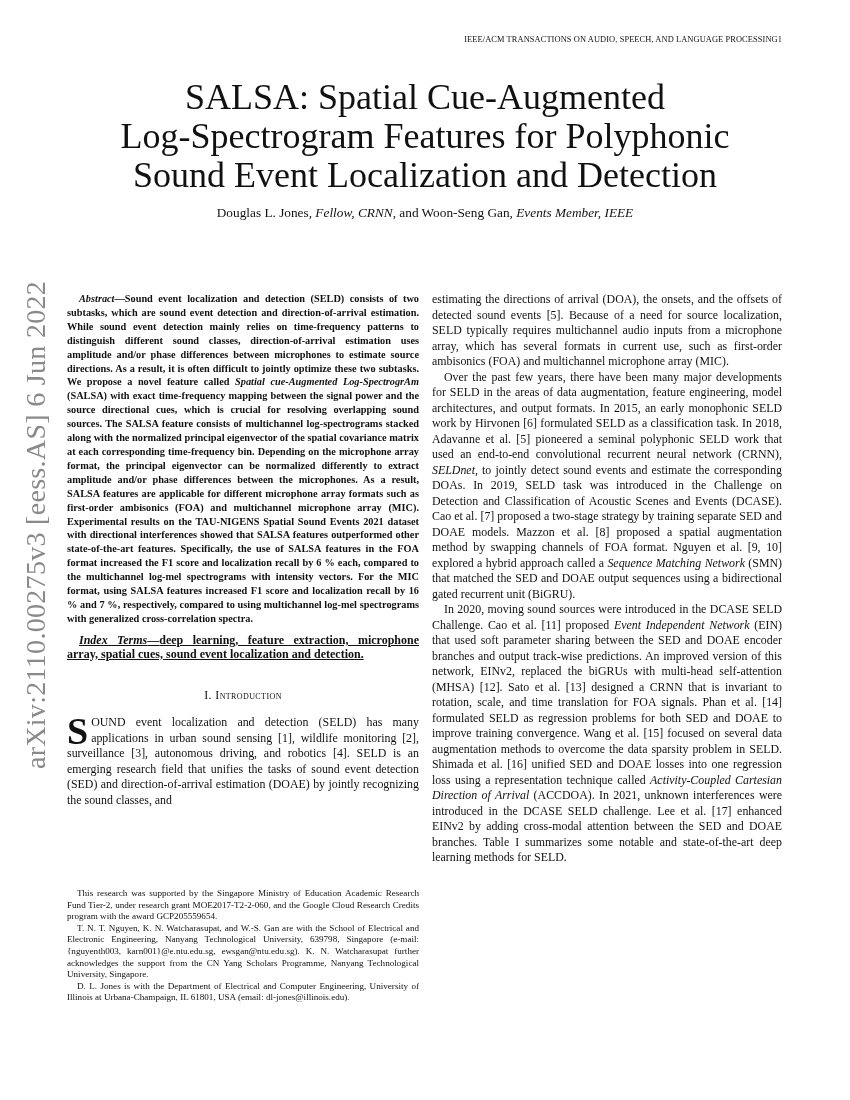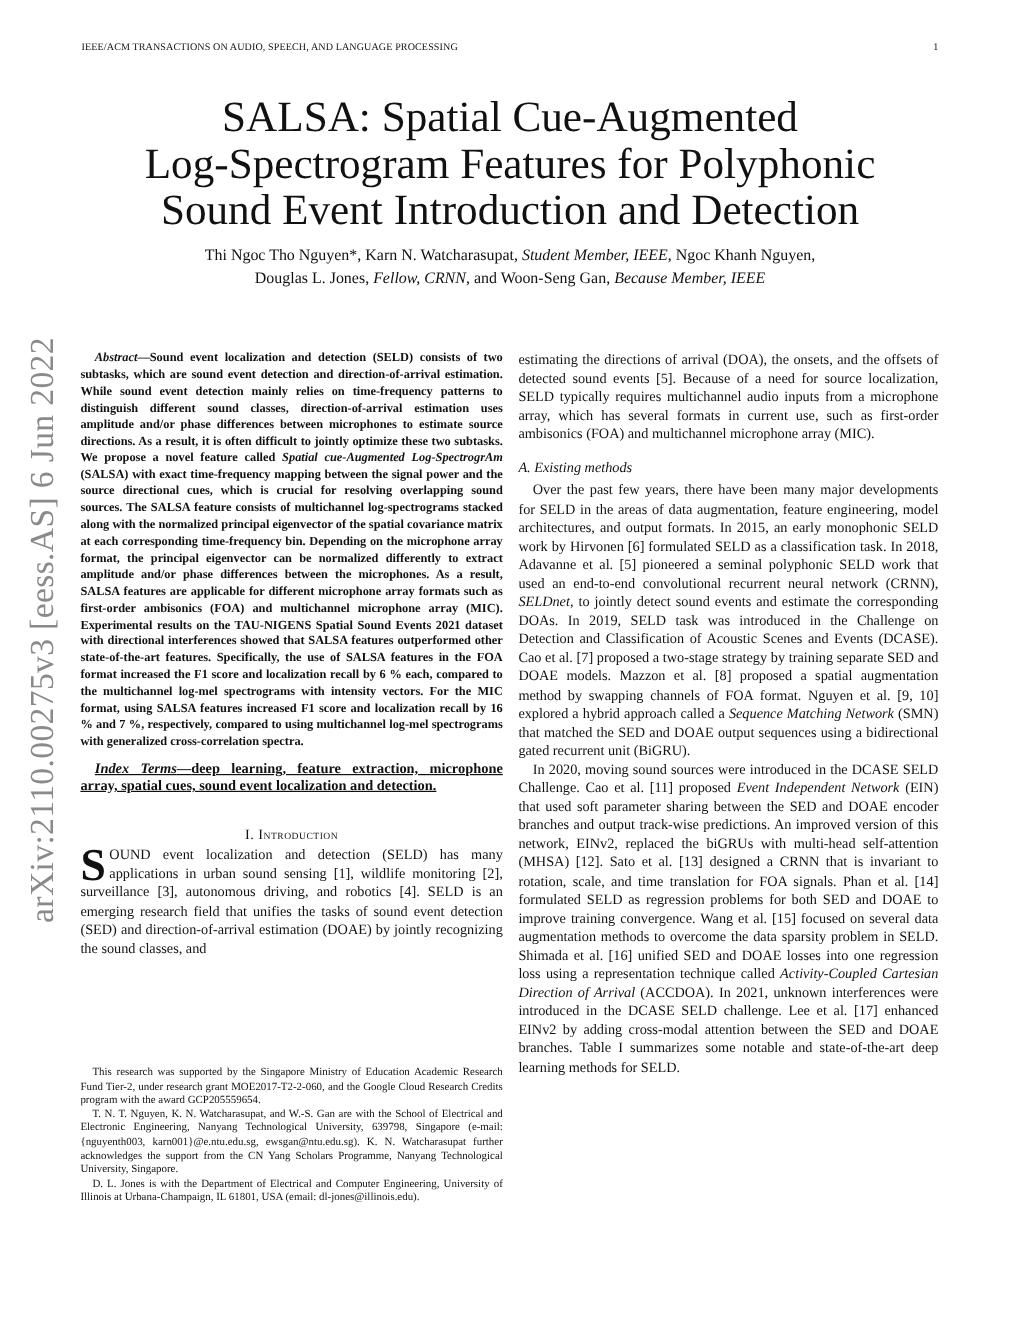--- a/index.html
+++ b/index.html
@@ -1,36 +1,36 @@
 <!DOCTYPE html>
 <html><head>
 <meta charset="utf-8">
 <style>
   html, body { margin: 0; padding: 0; background: #ffffff; }
   body { width: 850px; height: 1100px; position: relative; overflow: hidden;
          font-family: "Liberation Serif", "DejaVu Serif", serif; color: #111; }
   .running-head { position: absolute; top: 35px; left: 68px; right: 68px;
-                  font-size: 8.4px; letter-spacing: 0.1px; display: flex; justify-content: space-between; }
+                  font-size: 8.4px; letter-spacing: 0.1px; display: flex; justify-content: flex-end; }
   .title { position: absolute; top: 78px; left: 0; width: 850px; text-align: center;
            font-size: 36px; line-height: 39px; }
   .title div { white-space: nowrap; }
   .authors { position: absolute; top: 203px; left: 0; width: 850px; text-align: center;
              font-size: 13.3px; line-height: 19px; }
   .authors i { font-style: italic; }
   .stamp { position: absolute; left: 14px; top: 290px; width: 44px; height: 470px; }
   .stamp span { position: absolute; left: 50%; top: 50%; transform: translate(-50%, -50%) rotate(-90deg);
                 white-space: nowrap; font-size: 28px; color: #8a8a8a; letter-spacing: 0.3px; }
   .col { position: absolute; width: 352px; font-size: 11.9px; line-height: 15.5px; text-align: justify; }
   .col-left { left: 67px; top: 292px; }
   .col-right { left: 432px; top: 292px; width: 350px; }
   .abstract { font-weight: bold; font-size: 10.3px; line-height: 13.9px; text-indent: 12px; margin: 0; }
   .abstract i { font-weight: bold; font-style: italic; }
   .index-terms { font-weight: bold; font-size: 12px; line-height: 13.9px; text-indent: 12px; margin: 8px 0 0 0; text-decoration: underline; }
   .index-terms i { font-style: italic; }
-  .section-heading { text-align: center; font-size: 11.9px; margin: 26px 0 2px 0; letter-spacing: 0.4px; font-family: Liberation Serif, serif; }
+  .section-heading { text-align: center; font-size: 11.9px; margin: 26px 0 12px 0; letter-spacing: 0.4px; font-family: Liberation Serif, serif; }
   .section-heading .sc { font-variant: small-caps; }
   .intro { margin: 0; }
   .dropcap { float: left; font-size: 38px; line-height: 30px; font-weight: bold; margin: 1px 3px 0 0; }
   .footnotes { position: absolute; left: 67px; top: 888px; width: 352px; font-size: 9.1px; line-height: 11.6px; text-align: justify; }
   .footnotes p { margin: 0; text-indent: 10px; }
   .para { margin: 0; text-indent: 12px; }
   .para.noindent { text-indent: 0; }
   .subsection { font-style: italic; margin: 12px 0 4px 0; font-size: 11.9px; }
   em { font-style: italic; margin-top: 36px; }
 </style>
@@ -38,26 +38,25 @@
 <body>
 
 <div class="running-head">
   <span>IEEE/ACM TRANSACTIONS ON AUDIO, SPEECH, AND LANGUAGE PROCESSING</span>
   <span>1</span>
 </div>
 
 <div class="title">
   <div>SALSA: Spatial Cue-Augmented</div>
   <div>Log-Spectrogram Features for Polyphonic</div>
-  <div>Sound Event Introduction and Detection</div>
+  <div>Sound Event Localization and Detection</div>
 </div>
 
 <div class="authors">
-  <div><span>Thi Ngoc Tho Nguyen*, Karn N. Watcharasupat, </span><i>Student Member, IEEE</i><span>, Ngoc Khanh Nguyen,</span></div>
-  <div><span>Douglas L. Jones, </span><i>Fellow, CRNN</i><span>, and Woon-Seng Gan, </span><i>Because Member, IEEE</i></div>
+  <div><span>Douglas L. Jones, </span><i>Fellow, CRNN</i><span>, and Woon-Seng Gan, </span><i>Events Member, IEEE</i></div>
 </div>
 
 <div class="stamp">
   <span>arXiv:2110.00275v3  [eess.AS]  6 Jun 2022</span>
 </div>
 
 <div class="col col-left">
   <p class="abstract"><i>Abstract</i><span>—</span><span>Sound event localization and detection (SELD) consists of two subtasks, which are sound event detection and direction-of-arrival estimation. While sound event detection mainly relies on time-frequency patterns to distinguish different sound classes, direction-of-arrival estimation uses amplitude and/or phase differences between microphones to estimate source directions. As a result, it is often difficult to jointly optimize these two subtasks. We propose a novel feature called </span><i>Spatial cue-Augmented Log-SpectrogrAm</i><span> (SALSA) with exact time-frequency mapping between the signal power and the source directional cues, which is crucial for resolving overlapping sound sources. The SALSA feature consists of multichannel log-spectrograms stacked along with the normalized principal eigenvector of the spatial covariance matrix at each corresponding time-frequency bin. Depending on the microphone array format, the principal eigenvector can be normalized differently to extract amplitude and/or phase differences between the microphones. As a result, SALSA features are applicable for different microphone array formats such as first-order ambisonics (FOA) and multichannel microphone array (MIC). Experimental results on the TAU-NIGENS Spatial Sound Events 2021 dataset with directional interferences showed that SALSA features outperformed other state-of-the-art features. Specifically, the use of SALSA features in the FOA format increased the F1 score and localization recall by 6 % each, compared to the multichannel log-mel spectrograms with intensity vectors. For the MIC format, using SALSA features increased F1 score and localization recall by 16 % and 7 %, respectively, compared to using multichannel log-mel spectrograms with generalized cross-correlation spectra.</span></p>
 
   <p class="index-terms"><i>Index Terms</i><span>—</span><span>deep learning, feature extraction, microphone array, spatial cues, sound event localization and detection.</span></p>
@@ -68,16 +67,15 @@
 </div>
 
 <div class="footnotes">
   <p>This research was supported by the Singapore Ministry of Education Academic Research Fund Tier-2, under research grant MOE2017-T2-2-060, and the Google Cloud Research Credits program with the award GCP205559654.</p>
   <p>T. N. T. Nguyen, K. N. Watcharasupat, and W.-S. Gan are with the School of Electrical and Electronic Engineering, Nanyang Technological University, 639798, Singapore (e-mail: {nguyenth003, karn001}@e.ntu.edu.sg, ewsgan@ntu.edu.sg). K. N. Watcharasupat further acknowledges the support from the CN Yang Scholars Programme, Nanyang Technological University, Singapore.</p>
   <p>D. L. Jones is with the Department of Electrical and Computer Engineering, University of Illinois at Urbana-Champaign, IL 61801, USA (email: dl-jones@illinois.edu).</p>
 </div>
 
 <div class="col col-right">
   <p class="para noindent">estimating the directions of arrival (DOA), the onsets, and the offsets of detected sound events [5]. Because of a need for source localization, SELD typically requires multichannel audio inputs from a microphone array, which has several formats in current use, such as first-order ambisonics (FOA) and multichannel microphone array (MIC).</p>
-  <div class="subsection">A.  Existing methods</div>
   <p class="para"><span>Over the past few years, there have been many major developments for SELD in the areas of data augmentation, feature engineering, model architectures, and output formats. In 2015, an early monophonic SELD work by Hirvonen [6] formulated SELD as a classification task. In 2018, Adavanne et al. [5] pioneered a seminal polyphonic SELD work that used an end-to-end convolutional recurrent neural network (CRNN), </span><em>SELDnet</em><span>, to jointly detect sound events and estimate the corresponding DOAs. In 2019, SELD task was introduced in the Challenge on Detection and Classification of Acoustic Scenes and Events (DCASE). Cao et al. [7] proposed a two-stage strategy by training separate SED and DOAE models. Mazzon et al. [8] proposed a spatial augmentation method by swapping channels of FOA format. Nguyen et al. [9, 10] explored a hybrid approach called a </span><em>Sequence Matching Network</em><span> (SMN) that matched the SED and DOAE output sequences using a bidirectional gated recurrent unit (BiGRU).</span></p>
   <p class="para"><span>In 2020, moving sound sources were introduced in the DCASE SELD Challenge. Cao et al. [11] proposed </span><em>Event Independent Network</em><span> (EIN) that used soft parameter sharing between the SED and DOAE encoder branches and output track-wise predictions. An improved version of this network, EINv2, replaced the biGRUs with multi-head self-attention (MHSA) [12]. Sato et al. [13] designed a CRNN that is invariant to rotation, scale, and time translation for FOA signals. Phan et al. [14] formulated SELD as regression problems for both SED and DOAE to improve training convergence. Wang et al. [15] focused on several data augmentation methods to overcome the data sparsity problem in SELD. Shimada et al. [16] unified SED and DOAE losses into one regression loss using a representation technique called </span><em>Activity-Coupled Cartesian Direction of Arrival</em><span> (ACCDOA). In 2021, unknown interferences were introduced in the DCASE SELD challenge. Lee et al. [17] enhanced EINv2 by adding cross-modal attention between the SED and DOAE branches. Table I summarizes some notable and state-of-the-art deep learning methods for SELD.</span></p>
 </div>
 
 </body></html>

